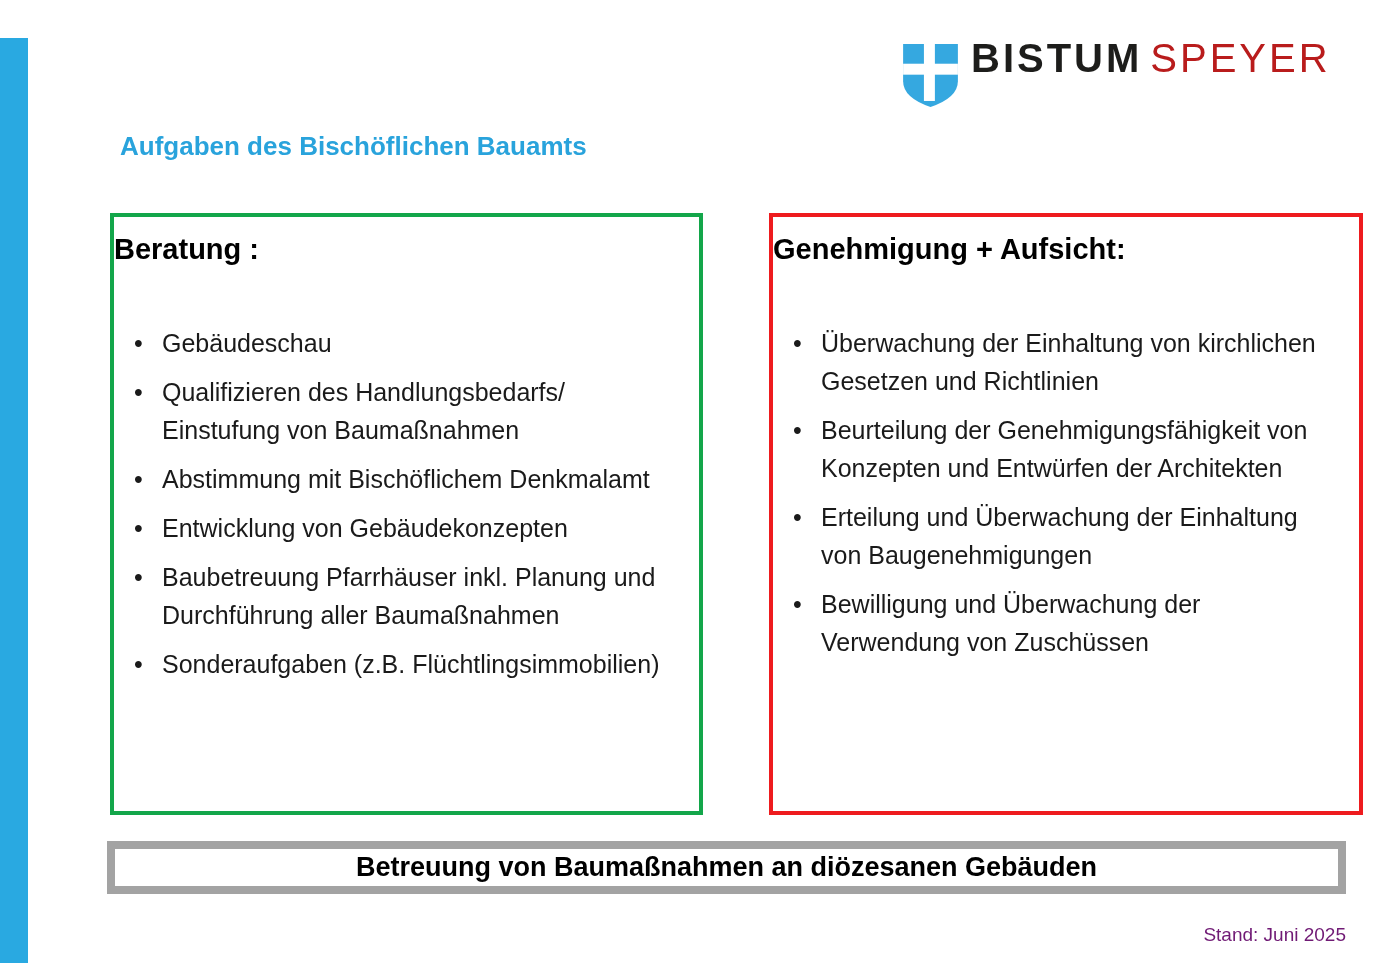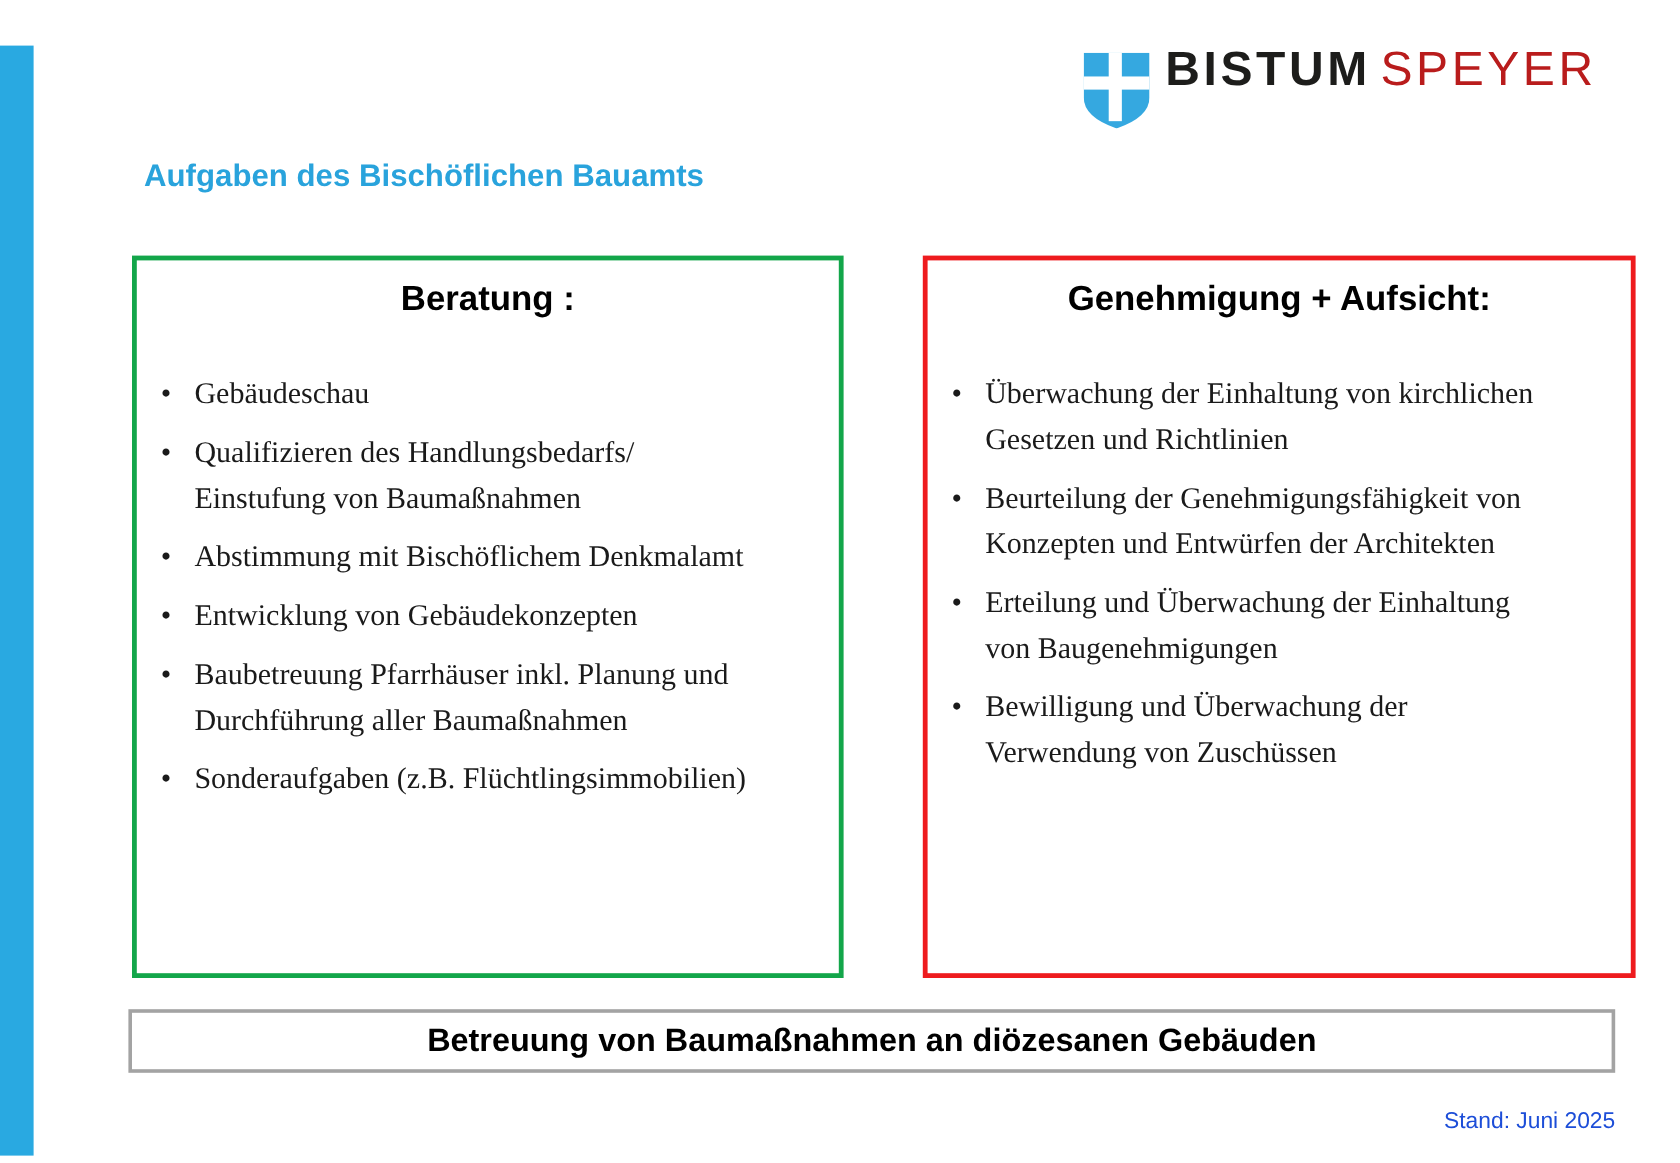--- a/index.html
+++ b/index.html
@@ -57,30 +57,29 @@
     height: 602px;
     background: #ffffff;
     border-style: solid;
     border-width: 4px;
   }
   .box-beratung   { left: 110px; width: 593px; border-color: #13A64A; }
   .box-genehmigung{ left: 769px; width: 594px; border-color: #EE1B1E; }
 
   .box-title {
     margin-top: 16px;
-    text-align: center;
+    text-align: left;
     font-size: 29px;
     font-weight: bold;
     color: #000000;
   }
   .content-box ul {
     list-style: none;
-    margin-top: 44px;
+    margin-top: 58px;
     padding: 0 6px 0 14px;
-    font-family: Liberation Serif, serif;
   }
   .content-box li {
     position: relative;
     padding-left: 34px;
     font-size: 25px;
     line-height: 38px;
     margin-bottom: 11px;
     color: #1a1a1a;
     white-space: pre-line;
   }
@@ -89,37 +88,37 @@
     position: absolute;
     left: 6px; top: 0;
     color: #1a1a1a;
   }
 
   
   .banner {
     position: absolute;
     left: 107px; top: 841px;
     width: 1239px; height: 53px;
-    border: 3px solid #a3a3a3;
+    border: 8px solid #a3a3a3;
     background: #ffffff;
     display: flex; align-items: center; justify-content: center;
   }
   .banner-text {
     font-size: 27px;
     font-weight: bold;
     color: #000000;
     white-space: nowrap;
   }
 
   
   .footer-status {
     position: absolute;
     right: 54px; top: 924px;
     font-size: 19px;
-    color: #1d4ed8;
+    color: #701a75;
     white-space: nowrap;
   }
 </style>
 </head>
 <body>
 
 <div class="slide">
 
   <div class="side-bar"></div>
 

